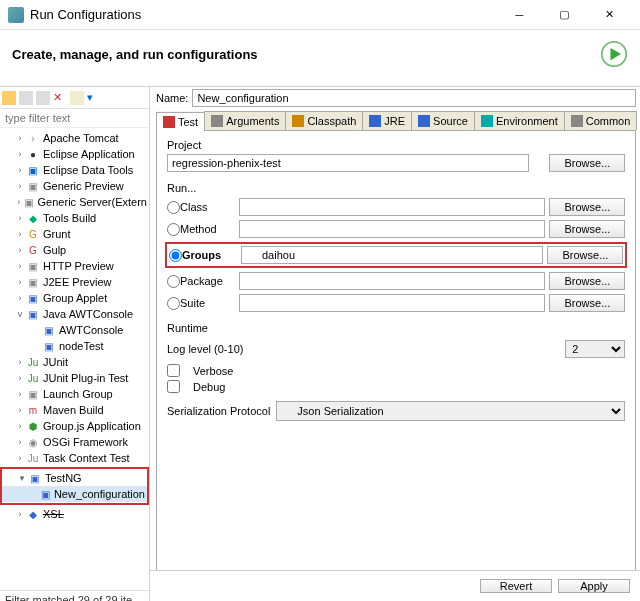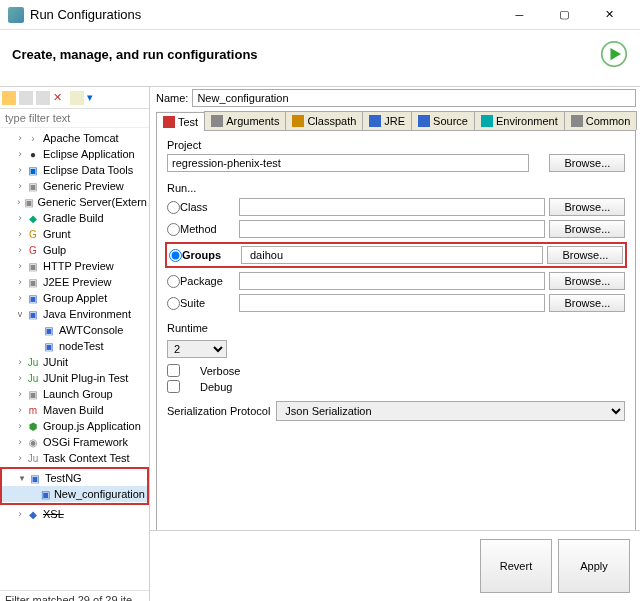--- a/index.html
+++ b/index.html
@@ -36,30 +36,30 @@
 .tab-icon{width:12px;height:12px;display:inline-block}
 .panel{flex:1;border:1px solid #aaa;border-top:none;padding:8px 10px;background:#fff;overflow:auto}
 .field-label{margin-bottom:3px}
 .proj-row{display:flex;gap:20px;margin-bottom:10px}
 .proj-row input{flex:1;border:1px solid #aaa;padding:2px 4px}
 .btn{border:1px solid #aaa;background:linear-gradient(#fdfdfd,#e8e8e8);padding:2px 14px;cursor:default;min-width:64px}
 .group-title{margin:4px 0}
 .run-box{border:none}
 .run-row{display:flex;align-items:center;margin-bottom:4px;gap:4px}
 .run-row .radio{width:68px;display:flex;align-items:center;}
-.run-row input[type=text]{flex:1;border:1px solid #aaa;padding:2px 8px}
+.run-row input[type=text]{flex:1;border:1px solid #aaa;padding:2px 20px}
 .highlight{border:2px solid #c33;padding:2px;margin:0 -2px}
 .log-row{display:flex;align-items:center;margin:6px 0}
 .log-row label{flex:1}
 .log-row select{width:60px;border:1px solid #aaa;padding:1px 2px}
-.check-row{display:flex;align-items:center;gap:20px;margin-bottom:3px}
+.check-row{display:flex;align-items:center;gap:13px;margin-bottom:3px}
 .ser-row{display:flex;align-items:center;gap:6px;margin-top:8px}
-.ser-row select{flex:1;border:1px solid #aaa;padding:2px 4px}
+.ser-row select{flex:1;border:1px solid #aaa;padding:2px 16px}
 .footer{display:flex;justify-content:flex-end;gap:6px;padding:8px 10px;border-top:1px solid #d0d0d0;position:absolute;bottom:0;right:0;left:150px;background:#fff}
-.footer .btn{min-width:72px;padding:20px 14px}
+.footer .btn{min-width:72px;padding:0 14px}
 input[type=radio],input[type=checkbox]{margin:0}
 </style>
 </head>
 <body>
 
 <div class="titlebar">
   <span class="titlebar-icon"></span>
   <span class="titlebar-text">Run Configurations</span>
   <div class="win-btns">
     <span class="win-btn">─</span>
@@ -109,21 +109,21 @@
           <span>Generic Preview</span>
         </div>
         <div class="tree-item level1">
           <span class="arrow">›</span>
           <span class="ticon" style="color:#888">▣</span>
           <span>Generic Server(Extern</span>
         </div>
         <div class="tree-item level1">
           <span class="arrow">›</span>
           <span class="ticon" style="color:#0a7">◆</span>
-          <span>Gradle Build</span>
+          <span>Tools Build</span>
         </div>
         <div class="tree-item level1">
           <span class="arrow">›</span>
           <span class="ticon" style="color:#c80">G</span>
           <span>Grunt</span>
         </div>
         <div class="tree-item level1">
           <span class="arrow">›</span>
           <span class="ticon" style="color:#c33">G</span>
           <span>Gulp</span>
@@ -139,21 +139,21 @@
           <span>J2EE Preview</span>
         </div>
         <div class="tree-item level1">
           <span class="arrow">›</span>
           <span class="ticon" style="color:#36c">▣</span>
           <span>Group Applet</span>
         </div>
         <div class="tree-item level1">
           <span class="arrow">v</span>
           <span class="ticon" style="color:#36c">▣</span>
-          <span>Java Environment</span>
+          <span>Java AWTConsole</span>
         </div>
         <div class="tree-item level2">
           <span class="arrow"></span>
           <span class="ticon" style="color:#36c">▣</span>
           <span>AWTConsole</span>
         </div>
         <div class="tree-item level2">
           <span class="arrow"></span>
           <span class="ticon" style="color:#36c">▣</span>
           <span>nodeTest</span>
@@ -295,20 +295,21 @@
           <label class="radio">
               <input type="radio" name="r" style="">
               <span>Suite</span>
             </label>
           <input type="text" style="">
           <button class="btn">Browse...</button>
         </div>
       </div>
       <div class="group-title" style="margin-top:10px">Runtime</div>
       <div class="log-row">
+        <label>Log level (0-10)</label>
         <select><option>2</option></select>
       </div>
       <div class="check-row">
           <input type="checkbox" style="">
           <span>Verbose</span>
         </div>
       <div class="check-row">
           <input type="checkbox" style="">
           <span>Debug</span>
         </div>

